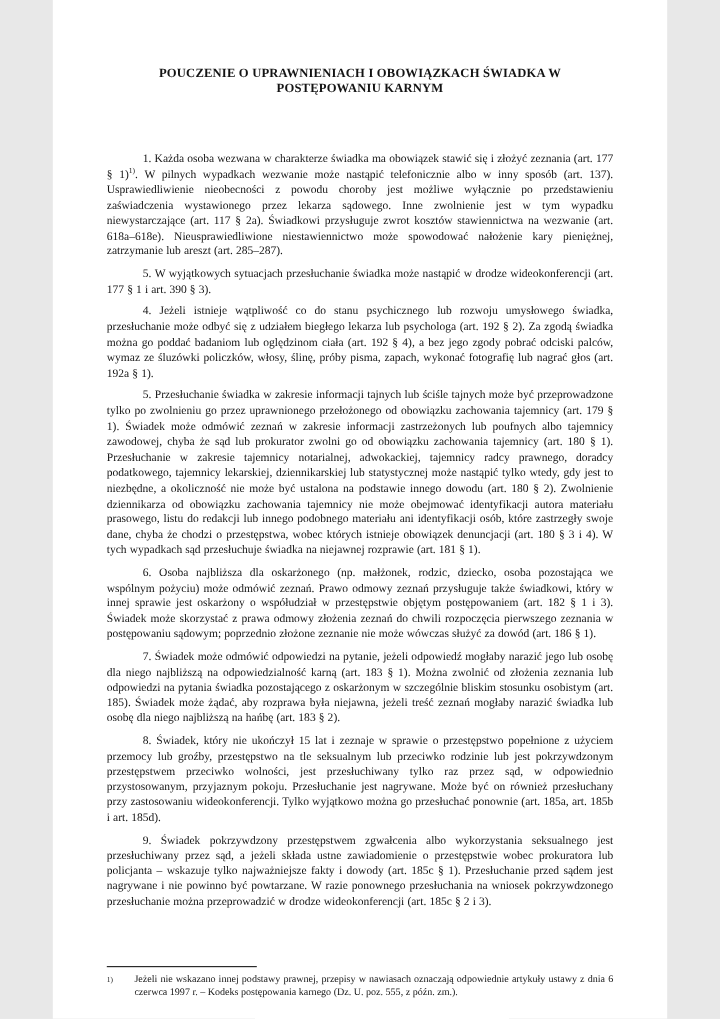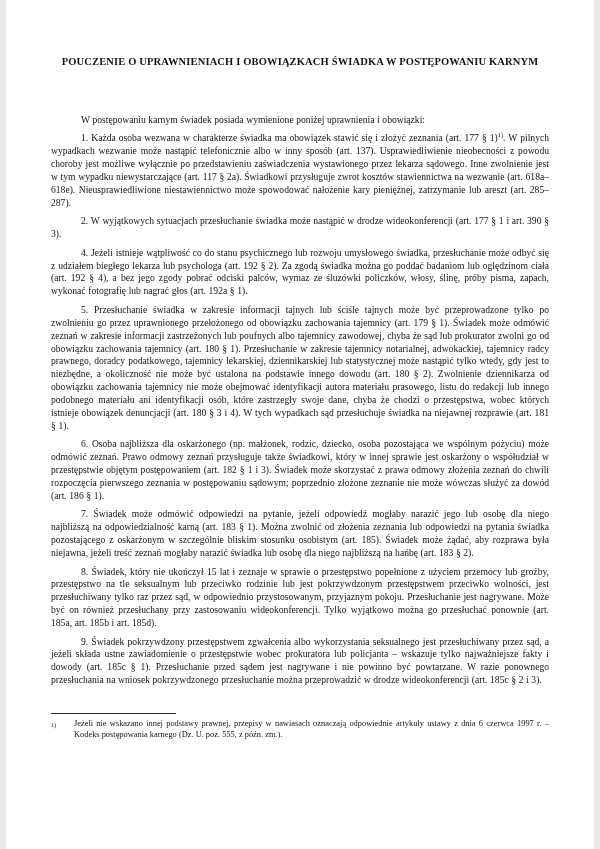--- a/index.html
+++ b/index.html
@@ -1,18 +1,18 @@
 <!DOCTYPE html>
 <html lang="pl"><head>
 <meta charset="utf-8">
 <style>
   html, body { margin: 0; padding: 0; background: #e8e8e8; }
   .page {
     position: relative;
-    width: 588px;
+    width: 512px;
     height: 849px;
     margin: 0 auto;
     background: #ffffff;
     box-sizing: border-box;
     padding: 55px 45px 0 45px;
     font-family: "Liberation Serif", "DejaVu Serif", serif;
     color: #141414;
     overflow: hidden;
   }
   .doc-title {
@@ -30,21 +30,21 @@
     text-align: justify;
     text-indent: 30px;
     word-spacing: 0.2px;
   }
   .fn-ref {
     font-size: 6.3px;
     line-height: 0;
     vertical-align: super;
   }
   .footnote-block {
-    margin-top: 26px;
+    margin-top: 46px;
   }
   .footnote-sep {
     width: 125px;
     height: 0;
     border: 0;
     border-top: 1px solid #2a2a2a;
     margin: 0 0 4px 0;
   }
   .footnote {
     display: flex;
@@ -63,25 +63,24 @@
 </style>
 </head>
 <body>
 
 <div class="page">
 
   <h1 class="doc-title">POUCZENIE O UPRAWNIENIACH I OBOWIĄZKACH ŚWIADKA W POSTĘPOWANIU KARNYM</h1>
 
   <div class="doc-body">
 
-    <p>W postępowaniu karnym świadek posiada wymienione poniżej uprawnienia i obowiązki:</p>
 
     <p><span>1. Każda osoba wezwana w charakterze świadka ma obowiązek stawić się i złożyć zeznania (art. 177 § 1)</span><sup class="fn-ref">1)</sup><span>. W pilnych wypadkach wezwanie może nastąpić telefonicznie albo w inny sposób (art. 137). Usprawiedliwienie nieobecności z powodu choroby jest możliwe wyłącznie po przedstawieniu zaświadczenia wystawionego przez lekarza sądowego. Inne zwolnienie jest w tym wypadku niewystarczające (art. 117 § 2a). Świadkowi przysługuje zwrot kosztów stawiennictwa na wezwanie (art. 618a–618e). Nieusprawiedliwione niestawiennictwo może spowodować nałożenie kary pieniężnej, zatrzymanie lub areszt (art. 285–287).</span></p>
 
-    <p>2. W wyjątkowych sytuacjach przesłuchanie świadka może nastąpić w drodze wideokonferencji (art. 177 § 1 i art. 390 § 3).</p>
+    <p>5. W wyjątkowych sytuacjach przesłuchanie świadka może nastąpić w drodze wideokonferencji (art. 177 § 1 i art. 390 § 3).</p>
 
 
     <p>4. Jeżeli istnieje wątpliwość co do stanu psychicznego lub rozwoju umysłowego świadka, przesłuchanie może odbyć się z udziałem biegłego lekarza lub psychologa (art. 192 § 2). Za zgodą świadka można go poddać badaniom lub oględzinom ciała (art. 192 § 4), a bez jego zgody pobrać odciski palców, wymaz ze śluzówki policzków, włosy, ślinę, próby pisma, zapach, wykonać fotografię lub nagrać głos (art. 192a § 1).</p>
 
     <p>5. Przesłuchanie świadka w zakresie informacji tajnych lub ściśle tajnych może być przeprowadzone tylko po zwolnieniu go przez uprawnionego przełożonego od obowiązku zachowania tajemnicy (art. 179 § 1). Świadek może odmówić zeznań w zakresie informacji zastrzeżonych lub poufnych albo tajemnicy zawodowej, chyba że sąd lub prokurator zwolni go od obowiązku zachowania tajemnicy (art. 180 § 1). Przesłuchanie w zakresie tajemnicy notarialnej, adwokackiej, tajemnicy radcy prawnego, doradcy podatkowego, tajemnicy lekarskiej, dziennikarskiej lub statystycznej może nastąpić tylko wtedy, gdy jest to niezbędne, a okoliczność nie może być ustalona na podstawie innego dowodu (art. 180 § 2). Zwolnienie dziennikarza od obowiązku zachowania tajemnicy nie może obejmować identyfikacji autora materiału prasowego, listu do redakcji lub innego podobnego materiału ani identyfikacji osób, które zastrzegły swoje dane, chyba że chodzi o przestępstwa, wobec których istnieje obowiązek denuncjacji (art. 180 § 3 i 4). W tych wypadkach sąd przesłuchuje świadka na niejawnej rozprawie (art. 181 § 1).</p>
 
     <p>6. Osoba najbliższa dla oskarżonego (np. małżonek, rodzic, dziecko, osoba pozostająca we wspólnym pożyciu) może odmówić zeznań. Prawo odmowy zeznań przysługuje także świadkowi, który w innej sprawie jest oskarżony o współudział w przestępstwie objętym postępowaniem (art. 182 § 1 i 3). Świadek może skorzystać z prawa odmowy złożenia zeznań do chwili rozpoczęcia pierwszego zeznania w postępowaniu sądowym; poprzednio złożone zeznanie nie może wówczas służyć za dowód (art. 186 § 1).</p>
 
     <p>7. Świadek może odmówić odpowiedzi na pytanie, jeżeli odpowiedź mogłaby narazić jego lub osobę dla niego najbliższą na odpowiedzialność karną (art. 183 § 1). Można zwolnić od złożenia zeznania lub odpowiedzi na pytania świadka pozostającego z oskarżonym w szczególnie bliskim stosunku osobistym (art. 185). Świadek może żądać, aby rozprawa była niejawna, jeżeli treść zeznań mogłaby narazić świadka lub osobę dla niego najbliższą na hańbę (art. 183 § 2).</p>
 

